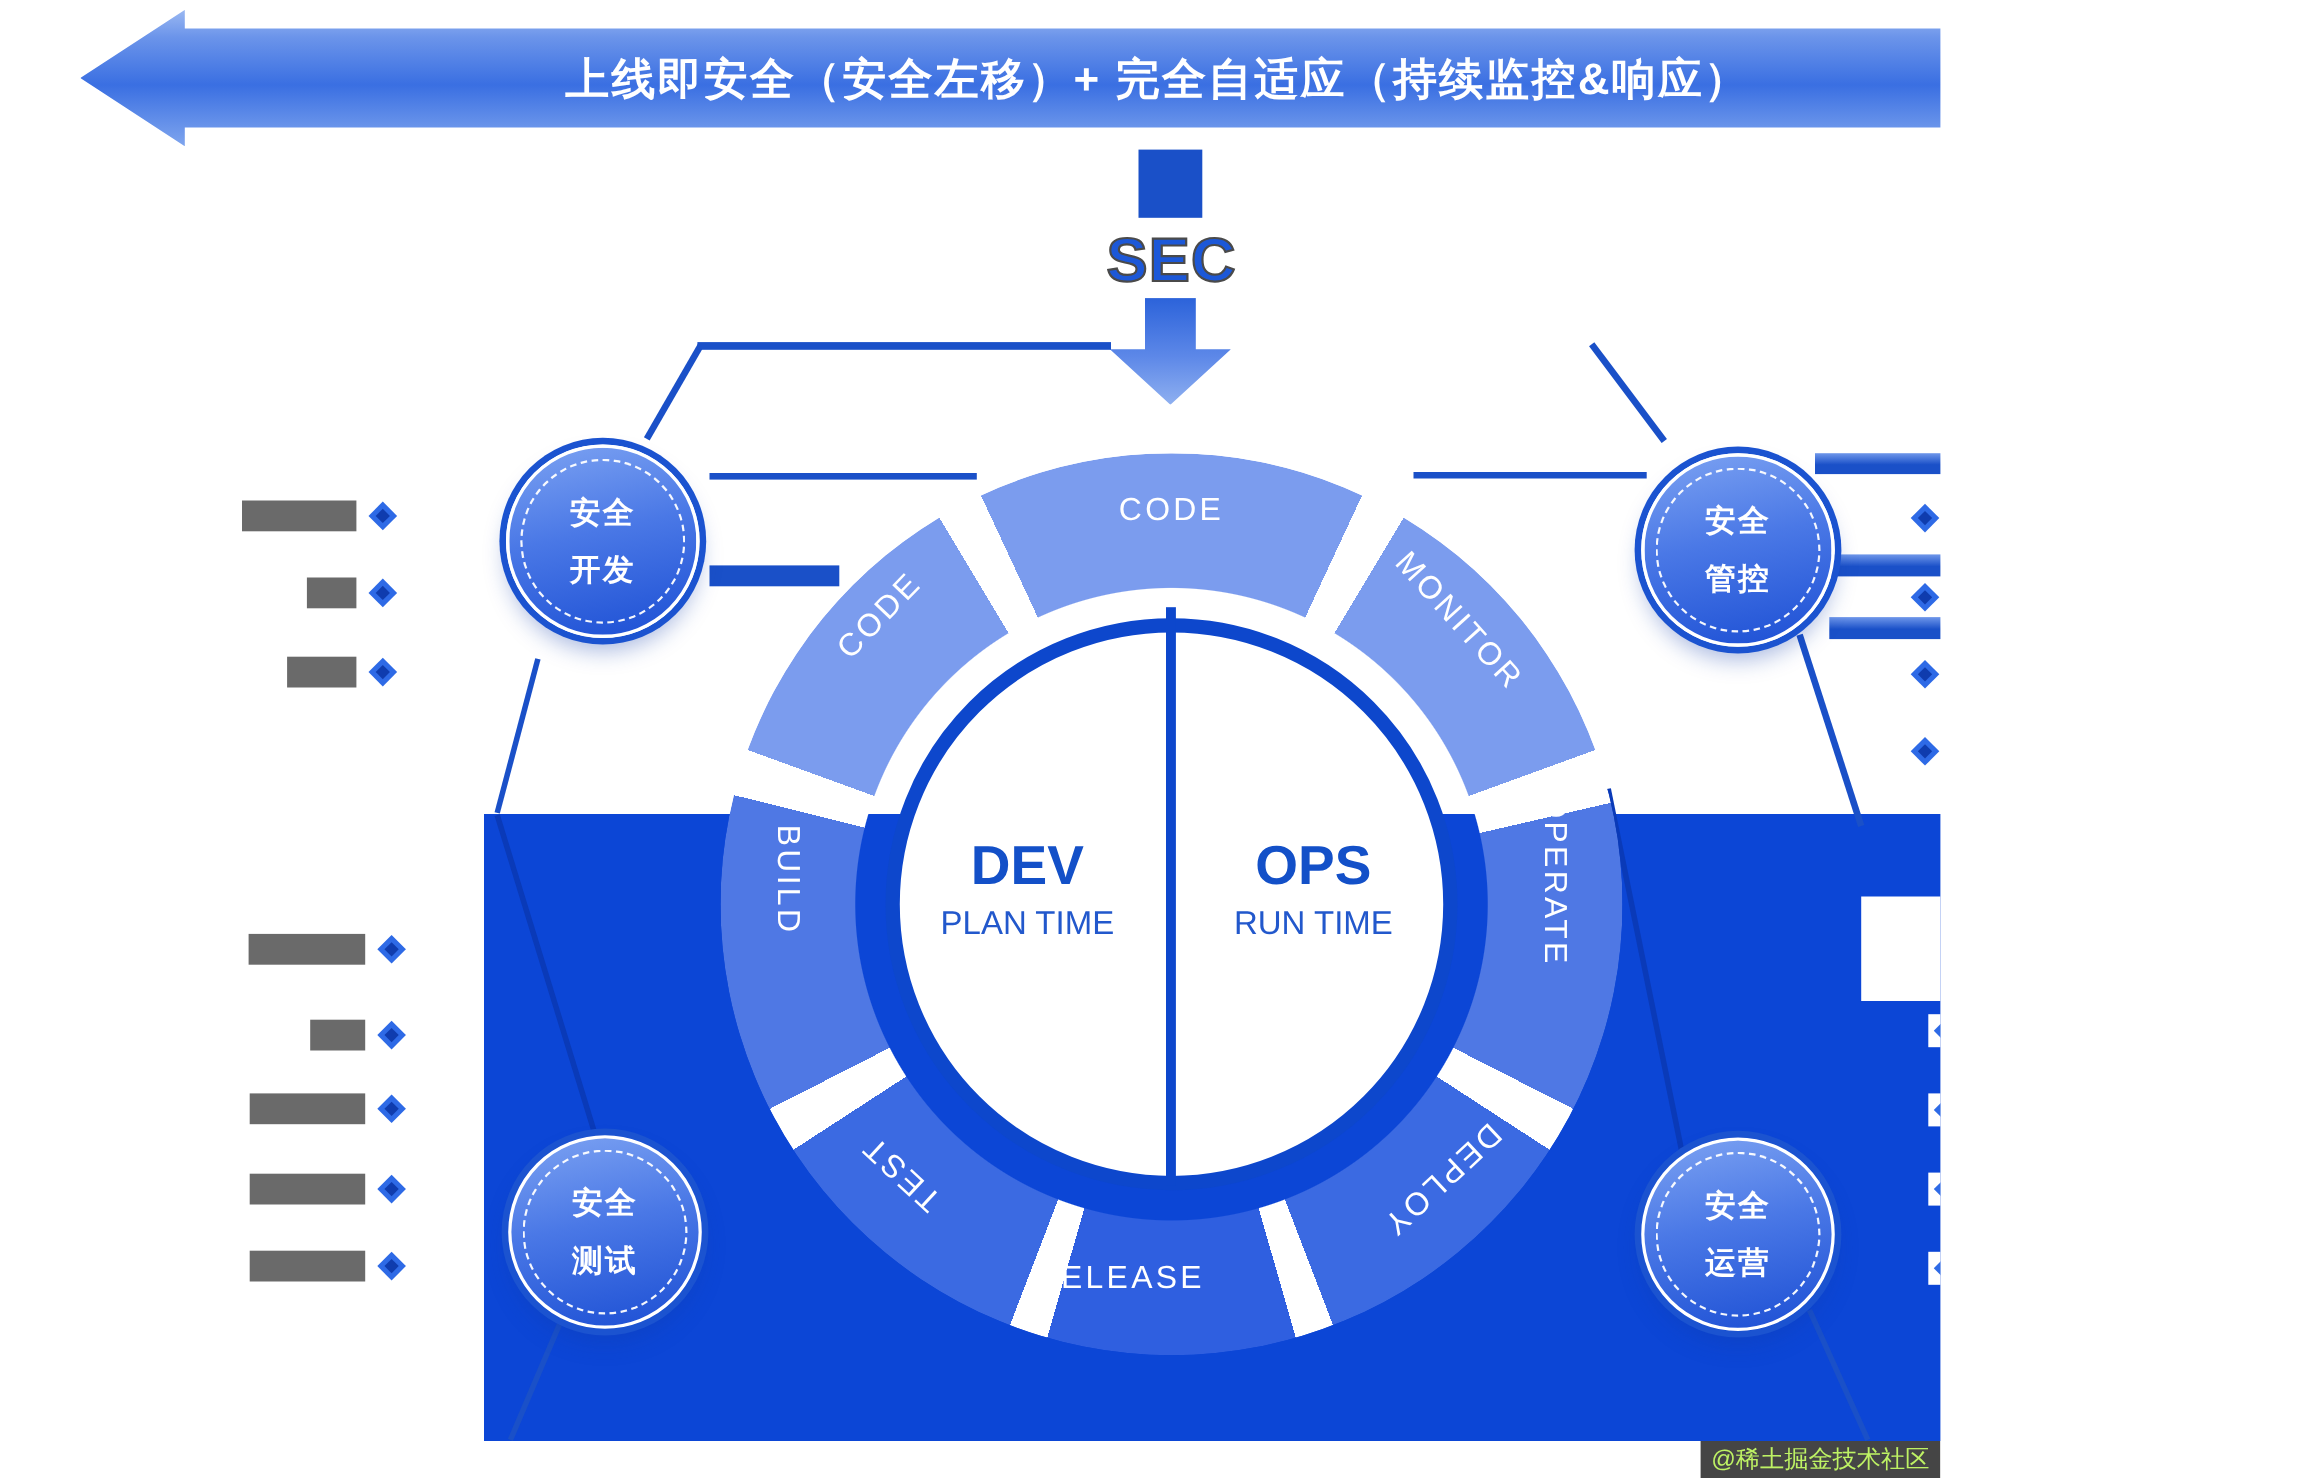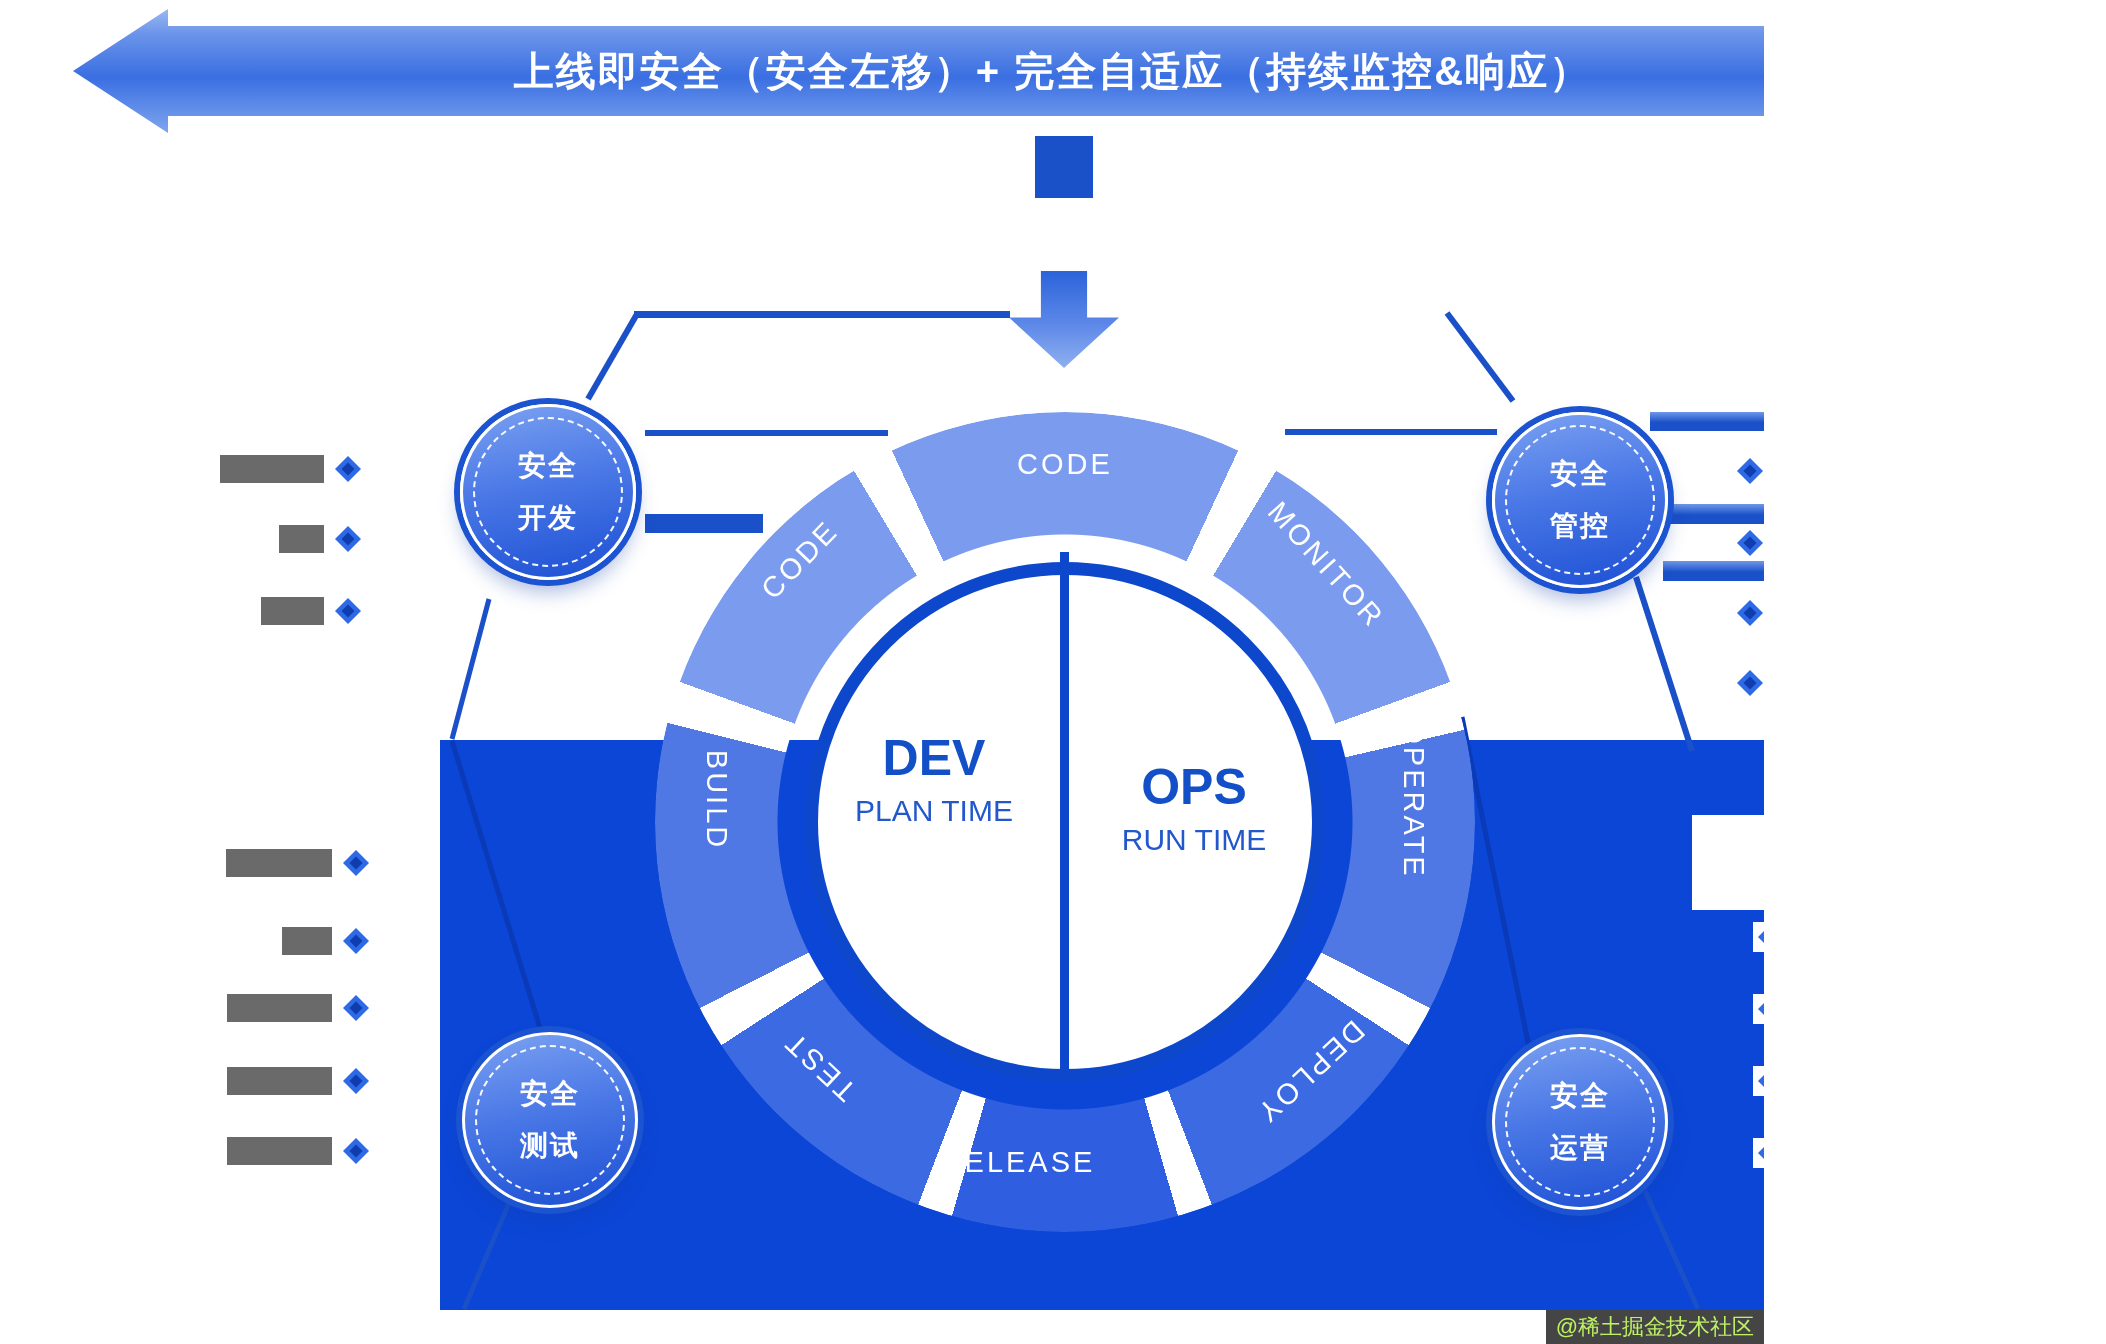--- a/index.html
+++ b/index.html
@@ -61,21 +61,21 @@
   .seg-build  {left:716px; top:800px; transform:translate(-50%,-50%) rotate(90deg);}
   .seg-operate{left:1413px;top:800px; transform:translate(-50%,-50%) rotate(90deg);}
   .seg-test   {left:820px; top:1066px;transform:translate(-50%,-50%) rotate(-137deg);}
   .seg-deploy {left:1310px;top:1072px;transform:translate(-50%,-50%) rotate(137deg);}
   .seg-release{left:1018px;top:1162px;transform:translate(-50%,-50%);}
 
   .core{position:absolute;left:805px;top:562px;width:520px;height:520px;border-radius:50%;
     background:#fff;border:13px solid var(--circle-border);z-index:4;}
   .divider{position:absolute;left:1060px;top:552px;width:9px;height:526px;background:var(--circle-border);z-index:5;}
   .half{position:absolute;z-index:5;width:232px;text-align:center;}
-  .half-dev{left:818px;top:729px;}
+  .half-dev{left:818px;top:758px;}
   .half-ops{left:1078px;top:758px;}
   .half .big{font-size:50px;font-weight:700;color:var(--text-blue);line-height:58px;}
   .half .sub{font-size:30px;color:#2258cc;line-height:48px;}
 
   
   .badge{position:absolute;width:176px;height:176px;border-radius:50%;z-index:6;
     background:linear-gradient(168deg,var(--badge-top) 0%,#4a78e6 45%,var(--badge-bottom) 100%);
     border:3px solid #fff;box-shadow:0 0 0 6px #1b53d0,0 12px 20px rgba(16,60,170,.35);
     display:flex;flex-direction:column;align-items:center;justify-content:center;}
   .badge::before{content:"";position:absolute;inset:10px;border:2px dashed rgba(255,255,255,.95);border-radius:50%;}
@@ -102,20 +102,21 @@
 </head>
 <body>
 
 <div id="stage">
 
   <div class="banner">
     <span class="banner-label">上线即安全（安全左移）+ 完全自适应（持续监控&amp;响应）</span>
   </div>
 
   <div class="sec-square"></div>
+  <div class="sec-label">SEC</div>
   <div class="sec-arrow"></div>
 
   <div class="band"></div>
   <div class="notch"></div>
 
   <svg class="overlay" width="2106" height="1344" viewBox="0 0 2106 1344">
     <line x1="588" y1="399" x2="637" y2="314" stroke-width="6"></line>
     <line x1="1447" y1="313" x2="1513" y2="401" stroke-width="6"></line>
     <line x1="1285" y1="432" x2="1497" y2="432" stroke-width="6"></line>
     <line x1="489" y1="599" x2="452" y2="739" stroke-width="5"></line>

